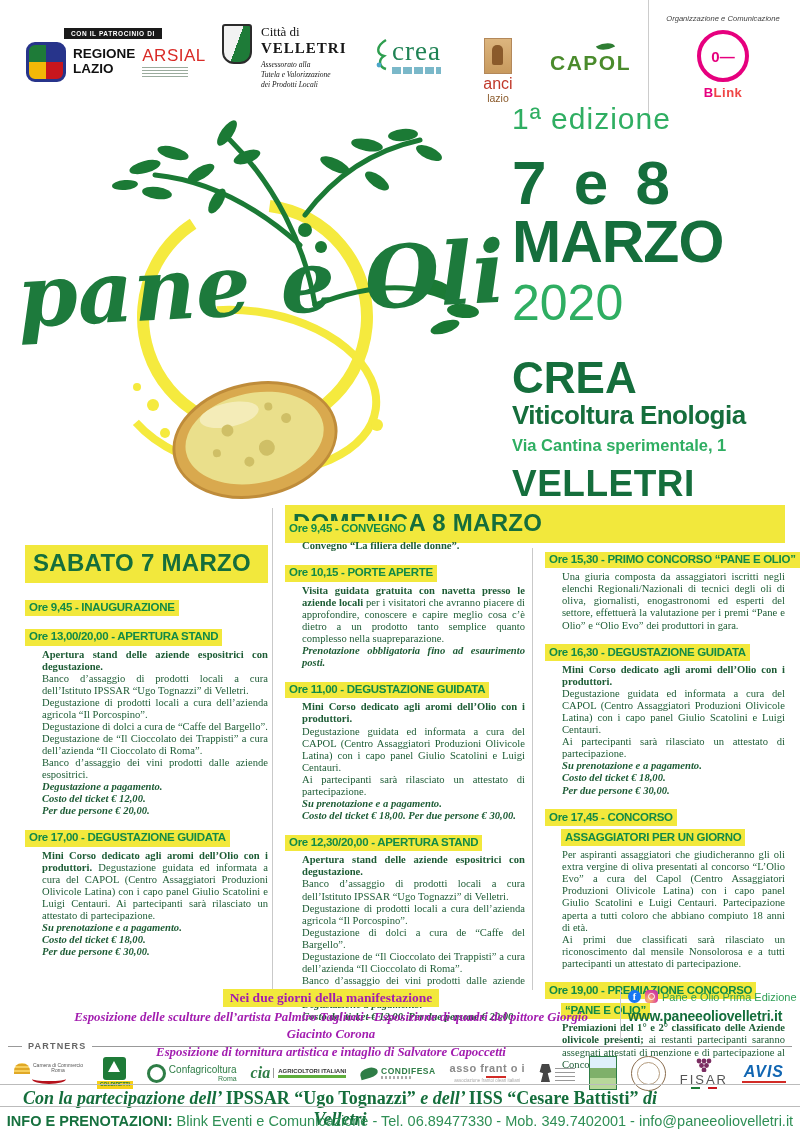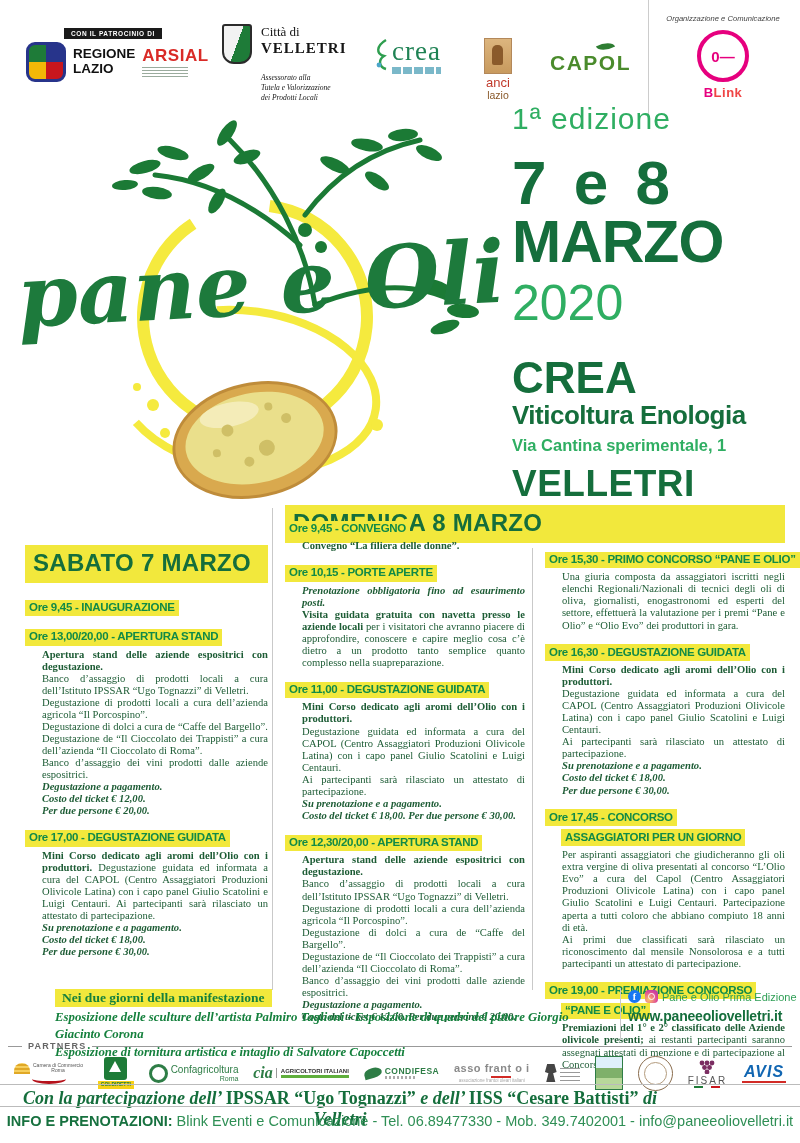--- a/index.html
+++ b/index.html
@@ -7,39 +7,39 @@
         font-family:"Liberation Sans",sans-serif;color:#1d5c35}
   .pre{white-space:pre-line}
 
   
   .patron{position:absolute;left:64px;top:28px;font-size:6.5px;font-weight:bold;color:#fff;
           background:#1a1a1a;padding:2px 7px;letter-spacing:.6px}
   .reg-row{position:absolute;left:26px;top:42px;display:flex;align-items:center;gap:7px}
   .reg-shield{width:34px;height:34px;border-radius:9px;border:3px solid #27348b;
       background:conic-gradient(#27348b 0 25%,#c8161d 0 50%,#f2b807 0 75%,#1e7b38 0 100%)}
   .reg-name{display:flex;flex-direction:column;font-weight:bold;font-size:13.5px;color:#111;line-height:1.08}
-  .arsial{font-size:17px;font-weight:bold;color:#d92b27;letter-spacing:.5px;line-height:1}
+  .arsial{font-size:17px;font-weight:normal;color:#d92b27;letter-spacing:.5px;line-height:1}
   .arsial-sub{width:46px;height:10px;margin-top:2px;
       background:repeating-linear-gradient(#9aab9d 0 1px,transparent 1px 3px)}
   .velletri{position:absolute;left:222px;top:24px;display:flex;gap:9px}
   .vel-crest{width:26px;height:36px;border:2px solid #2b2b2b;border-radius:3px 3px 12px 12px;
       background:linear-gradient(110deg,#f2f2f2 50%,#1e7b38 50%)}
   .vel-text{font-family:"Liberation Serif",serif;color:#161616}
   .vel-l1{font-size:13px}
   .vel-l2{font-size:15px;font-weight:bold;letter-spacing:1px}
-  .vel-sub{font-size:7.5px;font-style:italic;line-height:1.3;margin-top:16px}
+  .vel-sub{font-size:7.5px;font-style:italic;line-height:1.3;margin-top:3px}
   .crea-g{position:absolute;left:374px;top:38px;display:flex;gap:2px}
   .crea-icon{width:16px;height:34px}
   .crea-text{font-family:"Liberation Serif",serif;font-size:27px;color:#1f8254;letter-spacing:1px;line-height:1}
   .crea-sub{height:7px;margin-top:2px;background:repeating-linear-gradient(90deg,#7ab8c9 0 9px,transparent 9px 11px)}
   .anci{position:absolute;left:478px;top:38px;width:40px;text-align:center}
   .anci-img{width:26px;height:34px;margin:0 auto 2px;border:1px solid #b3885a;position:relative;
       background:linear-gradient(#dcb57e,#c89a5e)}
   .anci-img::after{content:"";position:absolute;left:7px;top:6px;width:11px;height:20px;background:#8a5a2b;border-radius:5px 5px 2px 2px}
-  .anci-l1{font-size:13px;color:#c0392b;line-height:1.05}
+  .anci-l1{font-size:16px;color:#c0392b;line-height:1.05}
   .anci-l2{font-size:10.5px;color:#8a5a2b;line-height:1.05}
   .capol{position:absolute;left:550px;top:52px}
   .capol-text{font-size:21px;font-weight:bold;color:#4a8b2c;letter-spacing:1.5px;line-height:1}
   .capol-leaf{position:absolute;left:47px;top:-10px;width:17px;height:9px;background:#2e7d32;
       border-radius:0 100% 0 100%;transform:rotate(-28deg)}
   .top-vdiv{position:absolute;left:648px;top:0;width:1px;height:122px;background:#ccc}
   .org{position:absolute;left:652px;top:14px;width:142px;text-align:center}
   .org-label{font-size:7.6px;color:#444;font-style:italic}
   .blink-circle{width:44px;height:44px;margin:7px auto 3px;border:4px solid #e6007e;border-radius:50%;
       display:flex;align-items:center;justify-content:center;color:#e6007e;font-weight:bold;font-size:15px}
@@ -73,22 +73,22 @@
   .event-time{line-height:1.2}
   .event-time .hl{background:#f2e83c;color:#118a47;font-weight:bold;font-size:11.5px;
       letter-spacing:-0.3px;padding:1.5px 4px;display:inline-block;white-space:nowrap}
   .event-time.cont{padding-left:16px}
   .event-body{font-family:"Liberation Serif",serif;font-size:10.6px;line-height:1.14;
       color:#1d5c35;padding-left:17px;text-align:justify;margin-top:3px}
   .event-body p{margin:0}
   .b{font-weight:bold}.i{font-style:italic}
 
   
-  .expo{position:absolute;left:55px;top:988px;width:552px;text-align:left;
-      font-family:"Liberation Serif",serif;color:#15803d}
+  .expo{position:absolute;left:55px;top:988px;width:552px;text-align:center;
+      font-family:"Liberation Serif",serif;color:#a21caf}
   .hl2{background:#f2e83c;font-weight:bold;font-size:13.5px;padding:1px 7px;display:inline-block}
   .expo-line{font-size:12.8px;font-weight:bold;font-style:italic;line-height:1.3;margin-top:2px}
   .r3{left:620px;top:988px;height:52px}
   .social{position:absolute;left:628px;top:990px;width:170px}
   .social-row{display:flex;align-items:center;gap:4px;font-size:11px;color:#2e9e55}
   .fb-icon{width:13px;height:13px;border-radius:50%;background:#1877f2;color:#fff;font-size:10px;
       font-weight:bold;display:inline-flex;align-items:center;justify-content:center;
       font-family:"Liberation Serif",serif;flex:0 0 auto}
   .ig-icon{width:13px;height:13px;border-radius:4px;position:relative;flex:0 0 auto;
       background:radial-gradient(circle at 30% 75%,#fdc468,#df4996 60%,#9b36b7)}
@@ -127,21 +127,21 @@
   .asso-red{width:20px;height:2px;background:#d22b26;margin:1px 0 1px 18px}
   .asso-sub{font-size:4.5px;color:#aaa}
   .moka{width:13px;height:18px;background:#454545;
       clip-path:polygon(22% 0,78% 0,95% 45%,68% 52%,85% 100%,15% 100%,32% 52%,5% 45%)}
   .tinytext{width:20px;height:15px;background:repeating-linear-gradient(0deg,#999 0 1px,transparent 1px 4px)}
   .land{width:26px;height:32px;border:1px solid #2e7d46;
       background:linear-gradient(#dff0fa 0 35%,#7fb06a 35% 65%,#b8d89a 65%)}
   .seal{width:33px;height:33px;border:1.5px solid #8a6d4e;border-radius:50%;position:relative}
   .seal::after{content:"";position:absolute;inset:5px;border:1px solid #b39b7d;border-radius:50%}
   .grapes{width:20px;height:15px}
-  .fisar-t{font-size:10px;color:#555;letter-spacing:2px;margin-top:1px}
+  .fisar-t{font-size:13px;color:#555;letter-spacing:2px;margin-top:1px}
   .fisar-bar{width:26px;height:2px;background:linear-gradient(90deg,#1e7b38 33%,#fff 33% 66%,#c8161d 66%)}
   .avis-t{font-size:16px;font-weight:bold;font-style:italic;color:#1166b2;letter-spacing:1px}
   .avis-bar{width:44px;height:2px;background:#d22b26;margin-top:1px}
 
   
   .rule{position:absolute;left:0;width:800px;height:1px;background:#bbb}
   .ruleA{top:1084px}.ruleB{top:1106px}
   .participation{position:absolute;left:0;top:1088px;width:680px;text-align:center;
       font-family:"Liberation Serif",serif;font-size:18px;font-weight:bold;color:#156e3c}
   .pit{font-style:italic}
@@ -313,22 +313,22 @@
   <div class="col2">
       <div class="event">
         <div class="event-time"><span class="hl">Ore 9,45 - CONVEGNO</span></div>
         <div class="event-body">
           <p><span class="b">Convegno “La filiera delle donne”.</span></p>
         </div>
       </div>
       <div class="event">
         <div class="event-time"><span class="hl">Ore 10,15 - PORTE APERTE</span></div>
         <div class="event-body">
+          <p><span class="b">Visita guidata gratuita con navetta presso le aziende locali</span><span> per i visitatori che avranno piacere di approfondire, conoscere e capire meglio cosa c’è dietro a un prodotto tanto semplice quanto complesso nella suapreparazione.</span></p>
           <p><span class="b i">Prenotazione obbligatoria fino ad esaurimento posti.</span></p>
-          <p><span class="b">Visita guidata gratuita con navetta presso le aziende locali</span><span> per i visitatori che avranno piacere di approfondire, conoscere e capire meglio cosa c’è dietro a un prodotto tanto semplice quanto complesso nella suapreparazione.</span></p>
         </div>
       </div>
       <div class="event">
         <div class="event-time"><span class="hl">Ore 11,00 - DEGUSTAZIONE GUIDATA</span></div>
         <div class="event-body">
           <p><span class="b">Mini Corso dedicato agli aromi dell’Olio con i produttori.</span></p>
           <p><span>Degustazione guidata ed informata a cura del CAPOL (Centro Assaggiatori Produzioni Olivicole Latina) con i capo panel Giulio Scatolini e Luigi Centauri.</span></p>
           <p><span>Ai partecipanti sarà rilasciato un attestato di partecipazione.</span></p>
           <p><span class="b i">Su prenotazione e a pagamento.</span></p>
           <p><span class="b i">Costo del ticket  € 18,00. Per due persone € 30,00.</span></p>

